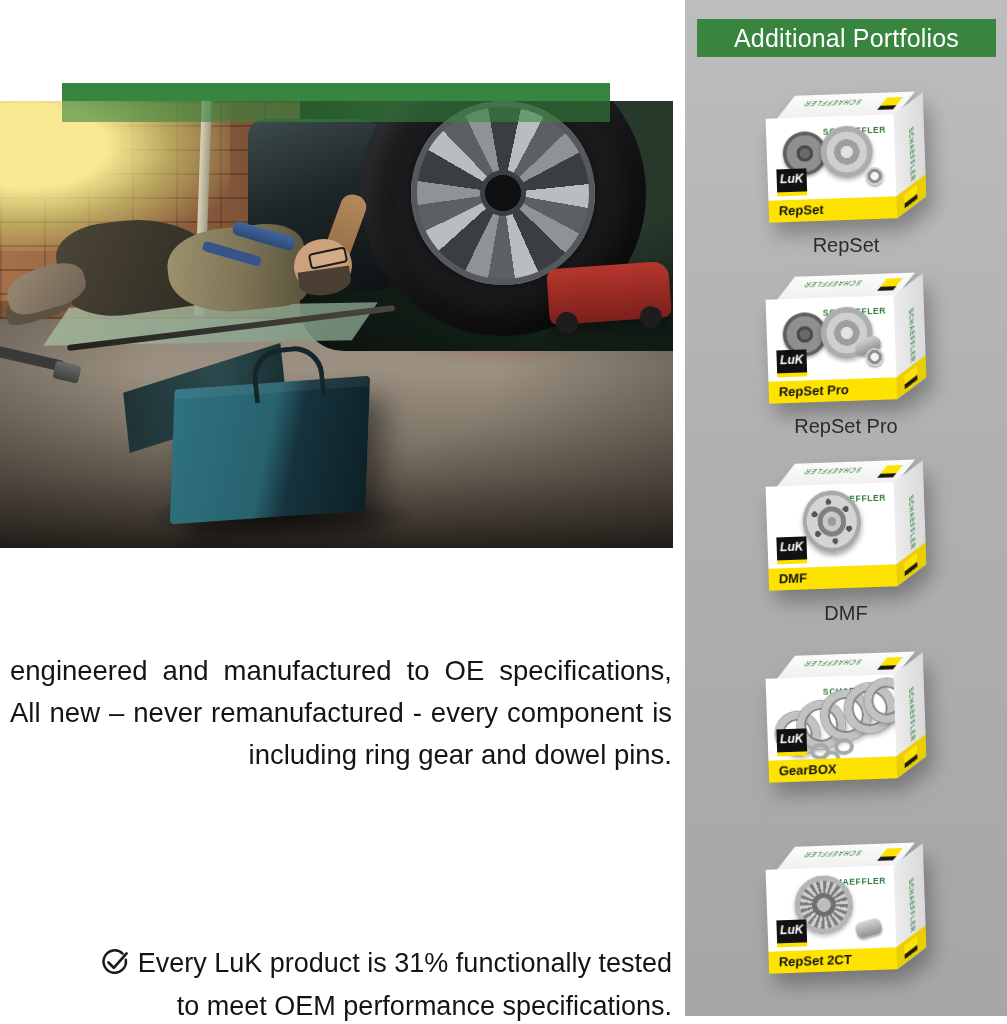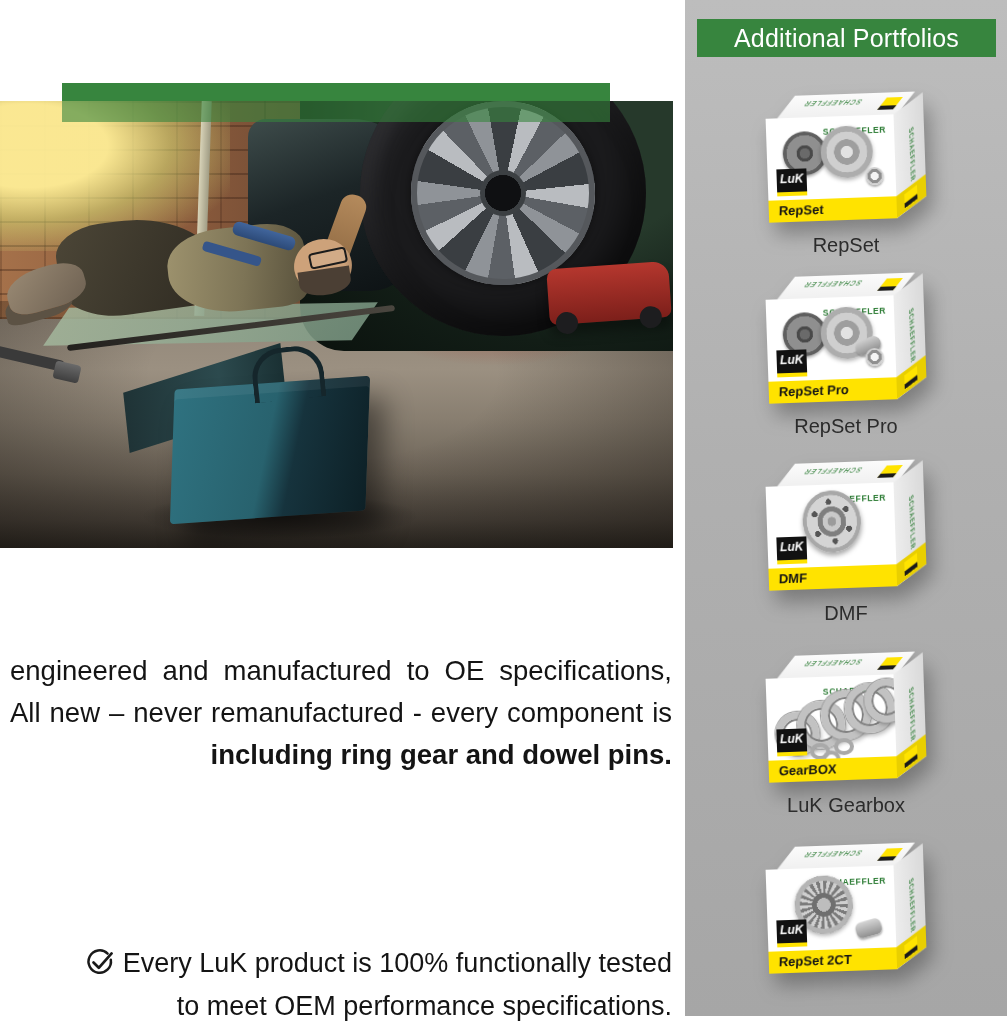--- a/index.html
+++ b/index.html
@@ -70,21 +70,21 @@
   .ph-tb-body{left:172px;top:282px;width:196px;height:134px;border-radius:4px;transform:rotate(-4deg) skewX(-6deg);
     background:linear-gradient(100deg,#2f7280 0%,#28626e 48%,#16333d 62%,#0d2026 100%);
     box-shadow:16px 22px 28px rgba(0,0,0,.45),inset 0 10px 0 rgba(255,255,255,.06);}
   .ph-tb-handle{left:252px;top:246px;width:62px;height:48px;border:5px solid #15262b;border-bottom:none;
     border-radius:30px 30px 0 0;transform:rotate(-6deg);}
   .ph-overlay{left:62px;top:0;width:548px;height:21px;background:rgba(55,133,62,.60);}
 
   
   .para1{position:absolute;left:10px;top:650px;width:662px;color:#141414;font-size:27.5px;line-height:42px;}
   .para1 .jline{text-align:justify;text-align-last:justify;}
-  .para1 .rline{text-align:right;font-weight:bold;}
+  .para1 .rline{text-align:right;}
   .para2{position:absolute;right:335px;top:942px;color:#141414;font-size:27px;line-height:43px;text-align:right;white-space:nowrap;}
   .check-icon{display:inline-block;vertical-align:-7px;margin-right:7px;}
 
   
   .sidebar{position:absolute;left:685px;top:0;width:322px;height:1016px;
     background:linear-gradient(180deg,#bdbdbd 0%,#b0b0b0 45%,#a6a6a6 100%);}
   .sb-header{position:absolute;left:12px;top:19px;width:299px;height:38px;background:#37853e;color:#ffffff;
     font-size:25px;line-height:38px;text-align:center;letter-spacing:.2px;}
   .sb-item{position:absolute;left:0;width:100%;}
   .caption{margin-top:12px;text-align:center;font-size:20px;color:#2d2d2d;}
@@ -201,21 +201,21 @@
     <div class="jline">engineered and manufactured to OE specifications,</div>
     <div class="jline">All new – never remanufactured - every component is</div>
     <div class="rline">including ring gear and dowel pins.</div>
   </div>
 
   <div class="para2">
     <div>
       <svg class="check-icon" width="33" height="33" viewBox="0 0 33 33">
         <path d="M24.6 7.6 A11.2 11.2 0 1 0 27.8 13.8" fill="none" stroke="#1a1a1a" stroke-width="2.5" stroke-linecap="round"></path>
         <path d="M10.5 16.5 L15.8 21.8 L28.6 7.4" fill="none" stroke="#1a1a1a" stroke-width="2.7" stroke-linecap="round" stroke-linejoin="round"></path>
-      </svg><span>Every LuK product is 100% functionally tested</span>
+      </svg><span>Every LuK product is 31% functionally tested</span>
     </div>
     <div>to meet OEM performance specifications.</div>
   </div>
 
   <aside class="sidebar">
     <div class="sb-header">Additional Portfolios</div>
 
     <div class="sb-item" style="top:94px">
       <div class="pbox">
         <div class="face f-top">
@@ -318,21 +318,20 @@
             <div class="a-ring-s rs1"></div>
             <div class="a-ring-s rs2"></div>
             <div class="a-ring-s rs3"></div>
           </div>
           <div class="luk"><span>LuK</span></div>
           <div class="band">
               <span>GearBOX</span>
             </div>
         </div>
       </div>
-      <div class="caption">LuK Gearbox</div>
     </div>
 
     <div class="sb-item" style="top:845px">
       <div class="pbox">
         <div class="face f-top">
           <span class="top-brand">SCHAEFFLER</span>
           <span class="chip"></span>
         </div>
         <div class="face f-side">
           <span class="side-brand">SCHAEFFLER</span>

